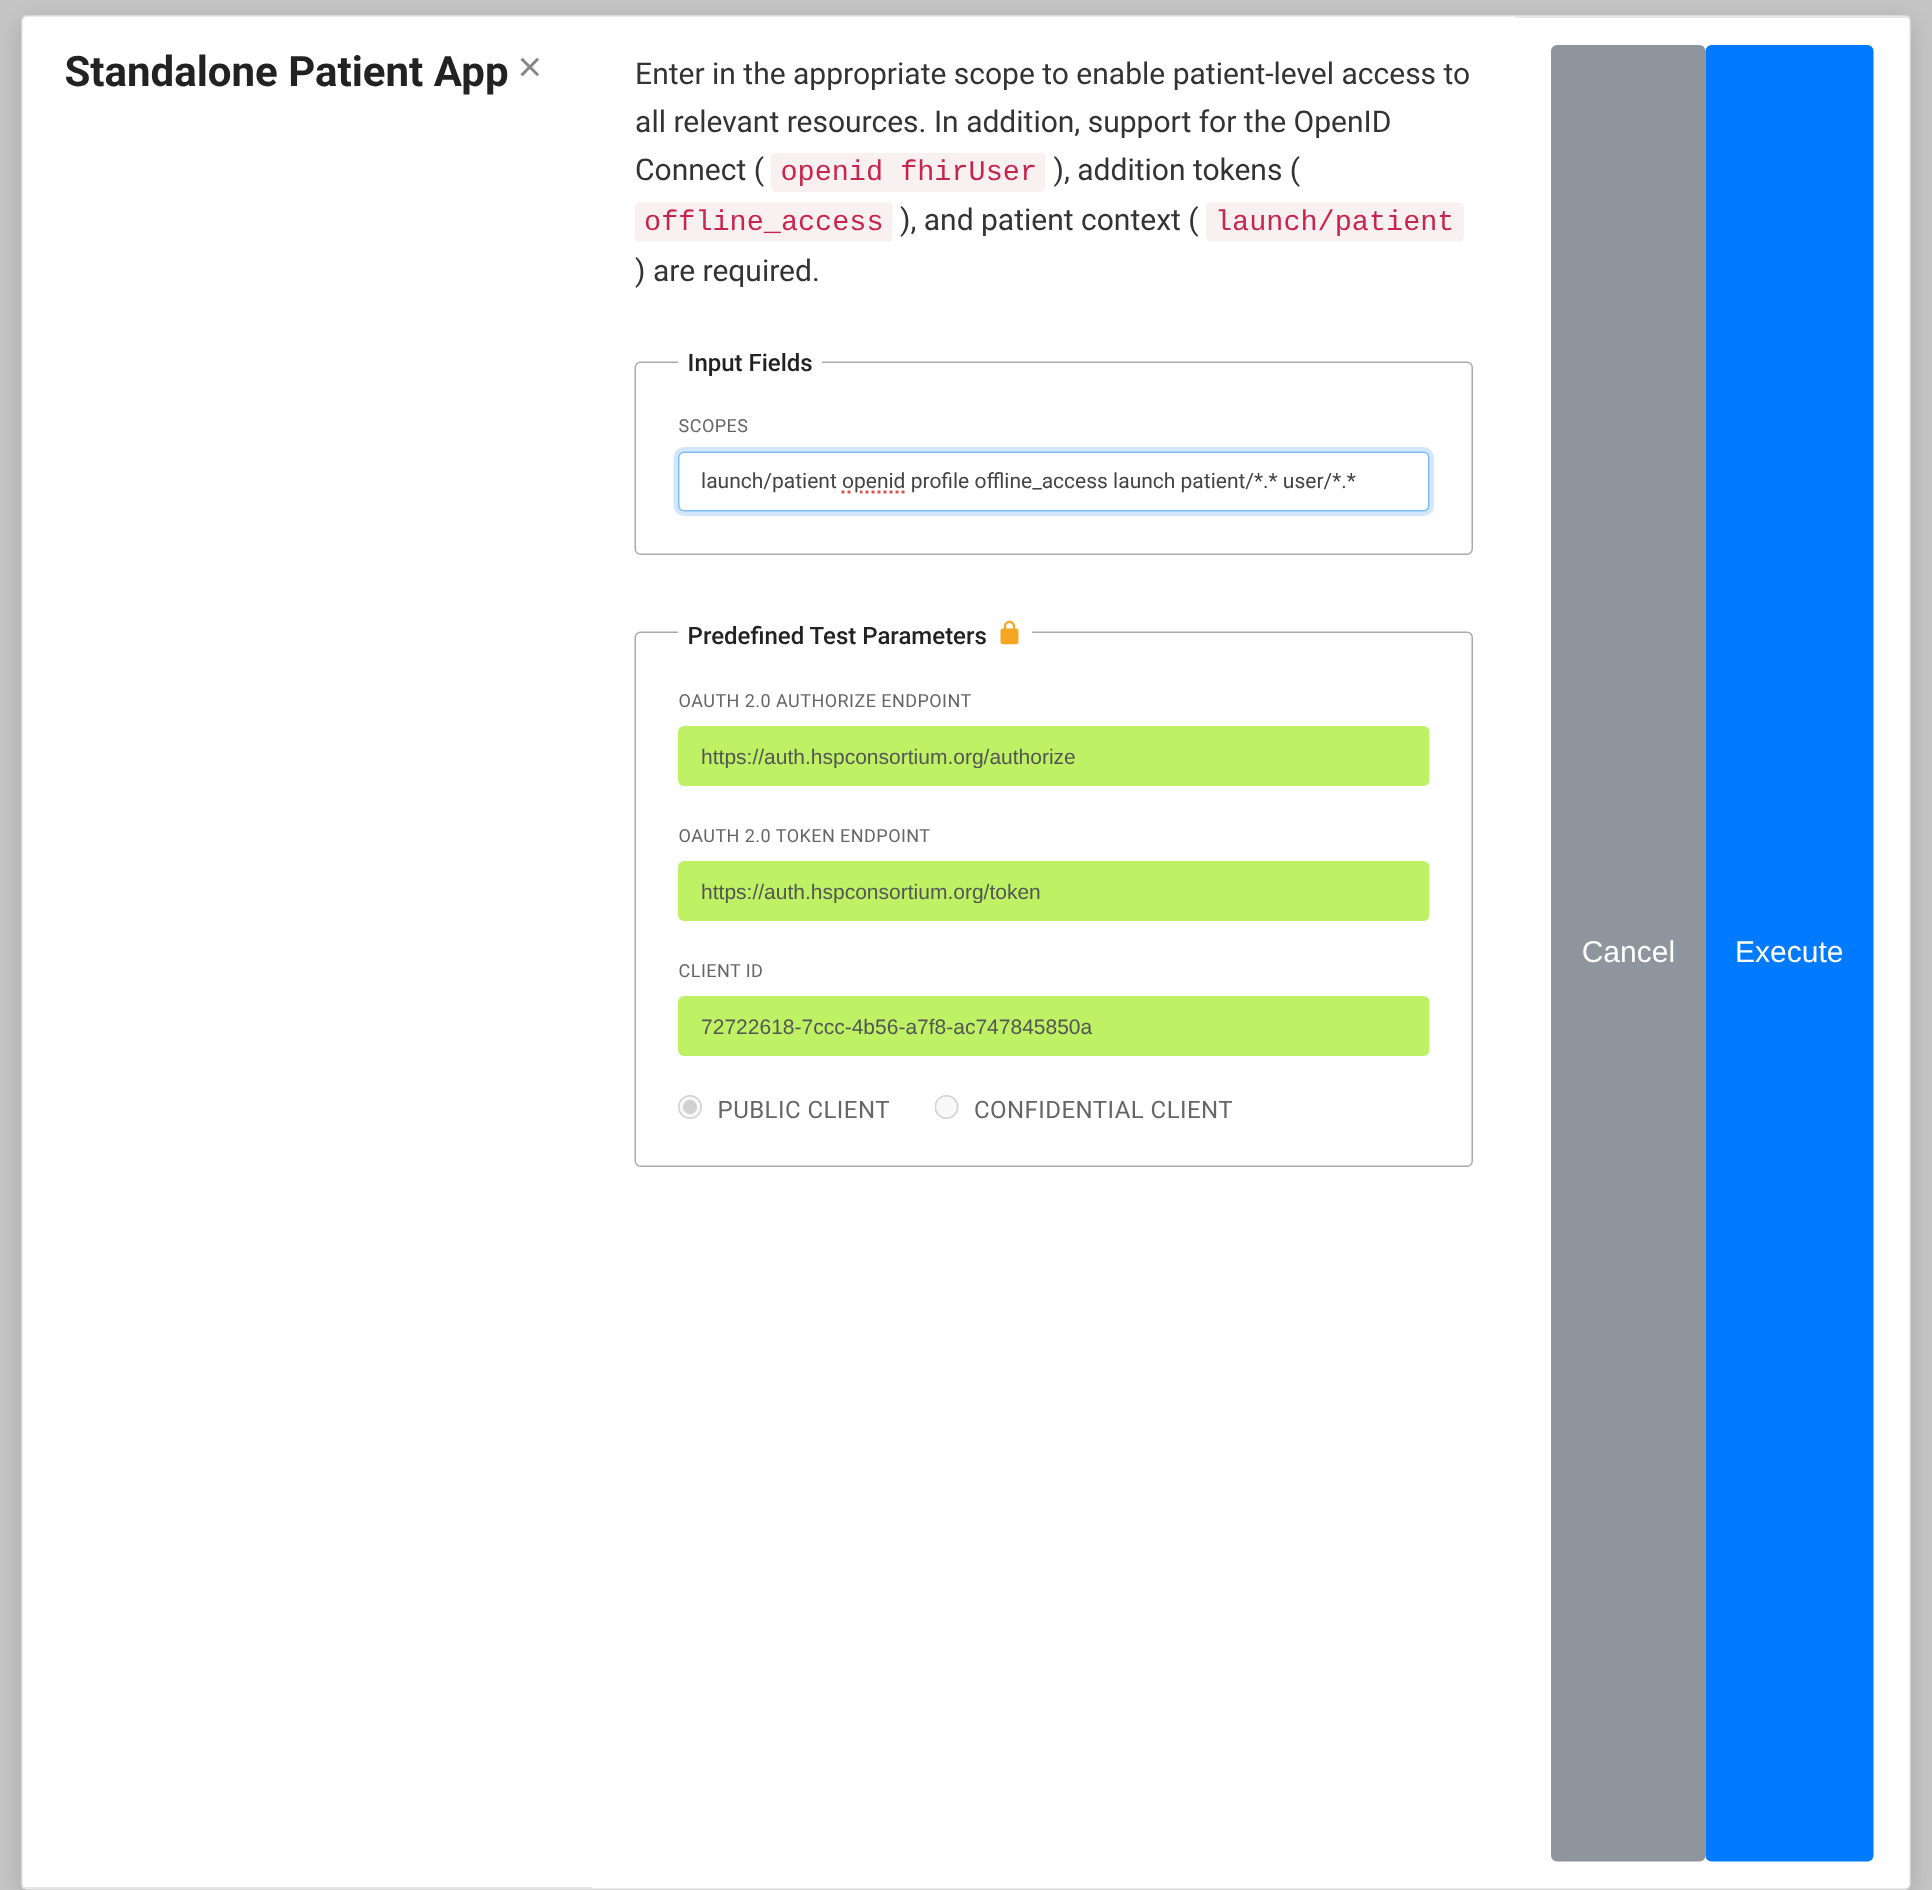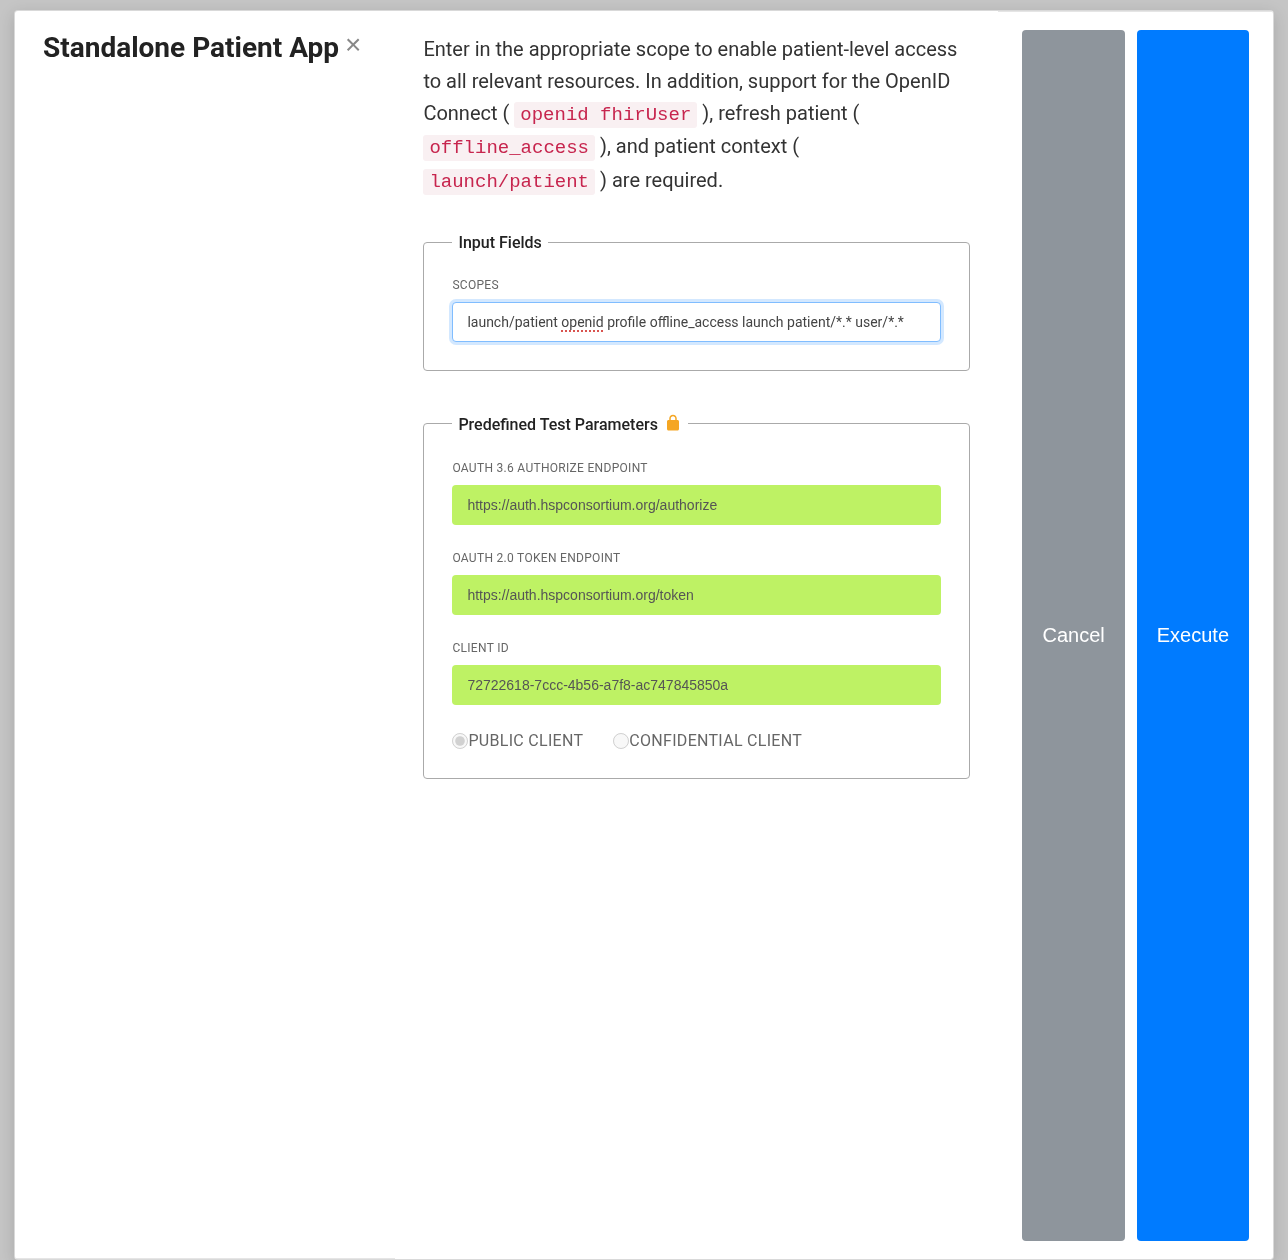--- a/index.html
+++ b/index.html
@@ -127,38 +127,37 @@
       margin-bottom: 26px;
     }
     .radio-row {
       display: flex;
       gap: 30px;
       align-items: center;
       margin-top: 8px;
     }
     .radio-item {
       display: flex;
-      align-items: center;
+      gap: 10px;
     }
     .radio-item input[type="radio"] {
       width: 16px;
       height: 16px;
       cursor: default;
     }
     .radio-item label {
       font-size: 16px;
       color: #666;
       letter-spacing: 0.3px;
     }
     .modal-footer {
       border-top: 1px solid #e5e5e5;
       padding: 18px 24px;
       display: flex;
       justify-content: flex-end;
-      gap: 12px;
     }
     .btn {
       font-size: 20px;
       padding: 10px 20px;
       border-radius: 4px;
       border: none;
       cursor: pointer;
     }
     .btn-secondary {
       background: #8e959c;
@@ -177,21 +176,21 @@
 <div class="modal">
   <div class="modal-header">
     <h2 class="modal-title">Standalone Patient App</h2>
     <button class="close-btn" aria-label="Close">
       <span>×</span>
     </button>
   </div>
 
   <div class="modal-body">
     <p class="intro-text">
-      <span>Enter in the appropriate scope to enable patient-level access to all relevant resources. In addition, support for the OpenID Connect ( </span><code>openid fhirUser</code><span> ), refresh patient ( </span><code>offline_access</code><span> ), and patient context ( </span><code>launch/patient</code><span> ) are required.</span>
+      <span>Enter in the appropriate scope to enable patient-level access to all relevant resources. In addition, support for the OpenID Connect ( </span><code>openid fhirUser</code><span> ), addition tokens ( </span><code>offline_access</code><span> ), and patient context ( </span><code>launch/patient</code><span> ) are required.</span>
     </p>
 
     <fieldset>
       <legend>Input Fields</legend>
       <label class="field-label">SCOPES</label>
       <div class="text-input focused" contenteditable="true" style="cursor: text;">
         <span>launch/patient </span><span class="underline-spell">openid</span><span> profile offline_access launch patient/*.* user/*.*</span>
       </div>
     </fieldset>
 
@@ -199,21 +198,21 @@
       <legend>
         <span>Predefined Test Parameters</span>
         <span class="lock-icon">
           <svg width="18" height="18" viewBox="0 0 24 24" fill="currentColor" style="vertical-align:-2px;">
               <path d="M18 8h-1V6c0-2.76-2.24-5-5-5S7 3.24 7 6v2H6c-1.1 0-2 .9-2 2v10c0 1.1.9 2 2 2h12c1.1 0 2-.9 2-2V10c0-1.1-.9-2-2-2zM9 6c0-1.66 1.34-3 3-3s3 1.34 3 3v2H9V6z"></path>
             </svg>
         </span>
       </legend>
 
       <div class="param-group">
-        <label class="field-label">OAUTH 3.6 AUTHORIZE ENDPOINT</label>
+        <label class="field-label">OAUTH 2.0 AUTHORIZE ENDPOINT</label>
         <input type="text" class="text-input" readonly="" value="https://auth.hspconsortium.org/authorize" style="">
       </div>
 
       <div class="param-group">
         <label class="field-label">OAUTH 2.0 TOKEN ENDPOINT</label>
         <input type="text" class="text-input" readonly="" value="https://auth.hspconsortium.org/token" style="">
       </div>
 
       <div class="param-group">
         <label class="field-label">CLIENT ID</label>

